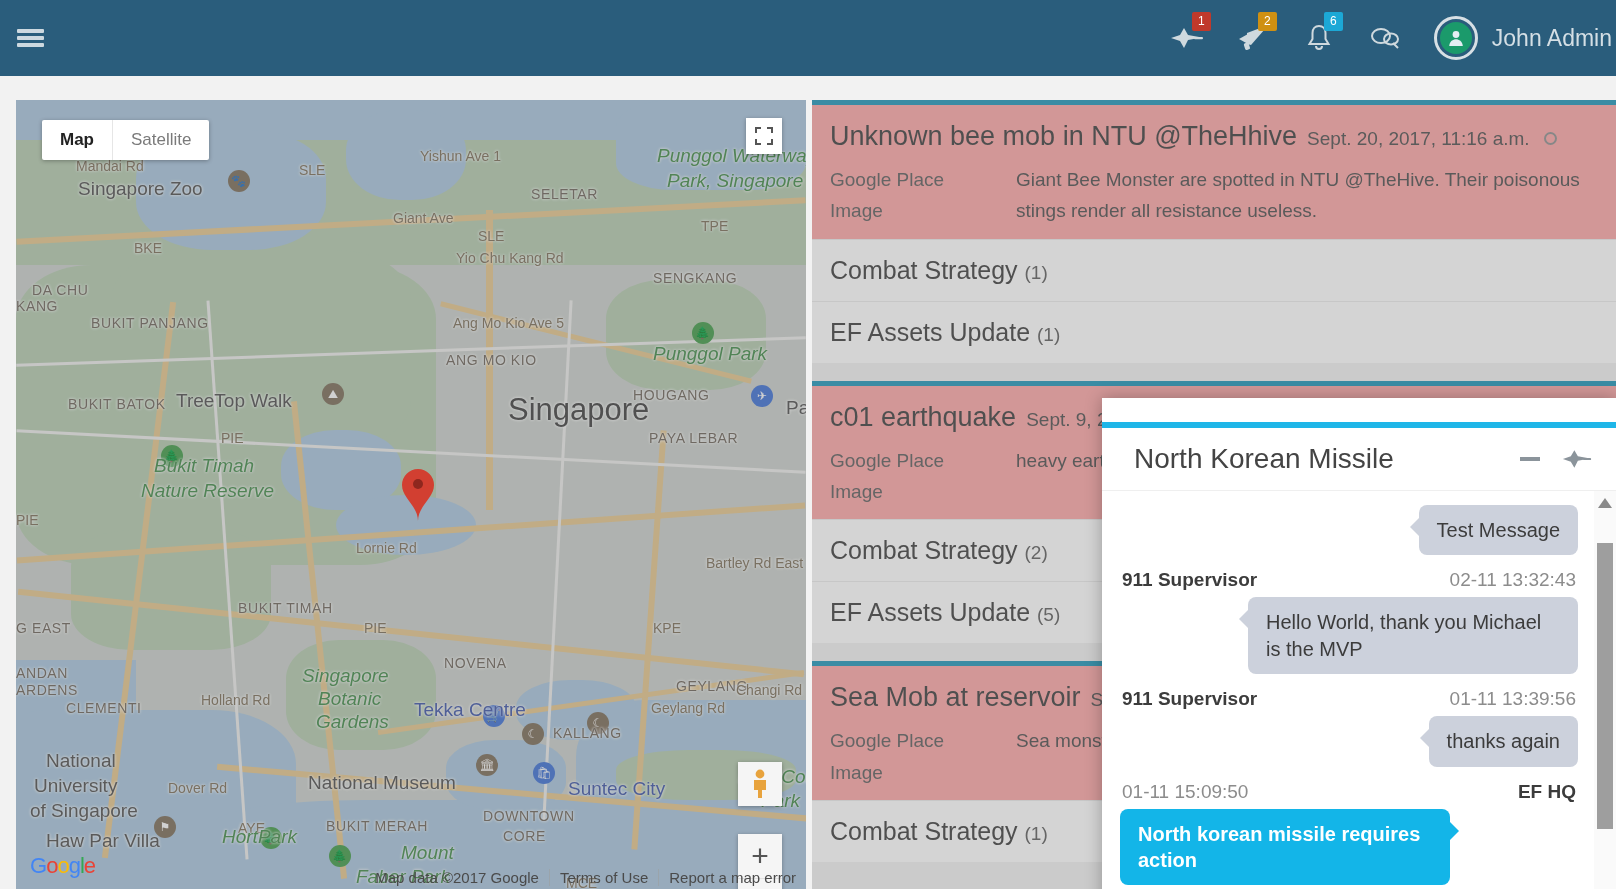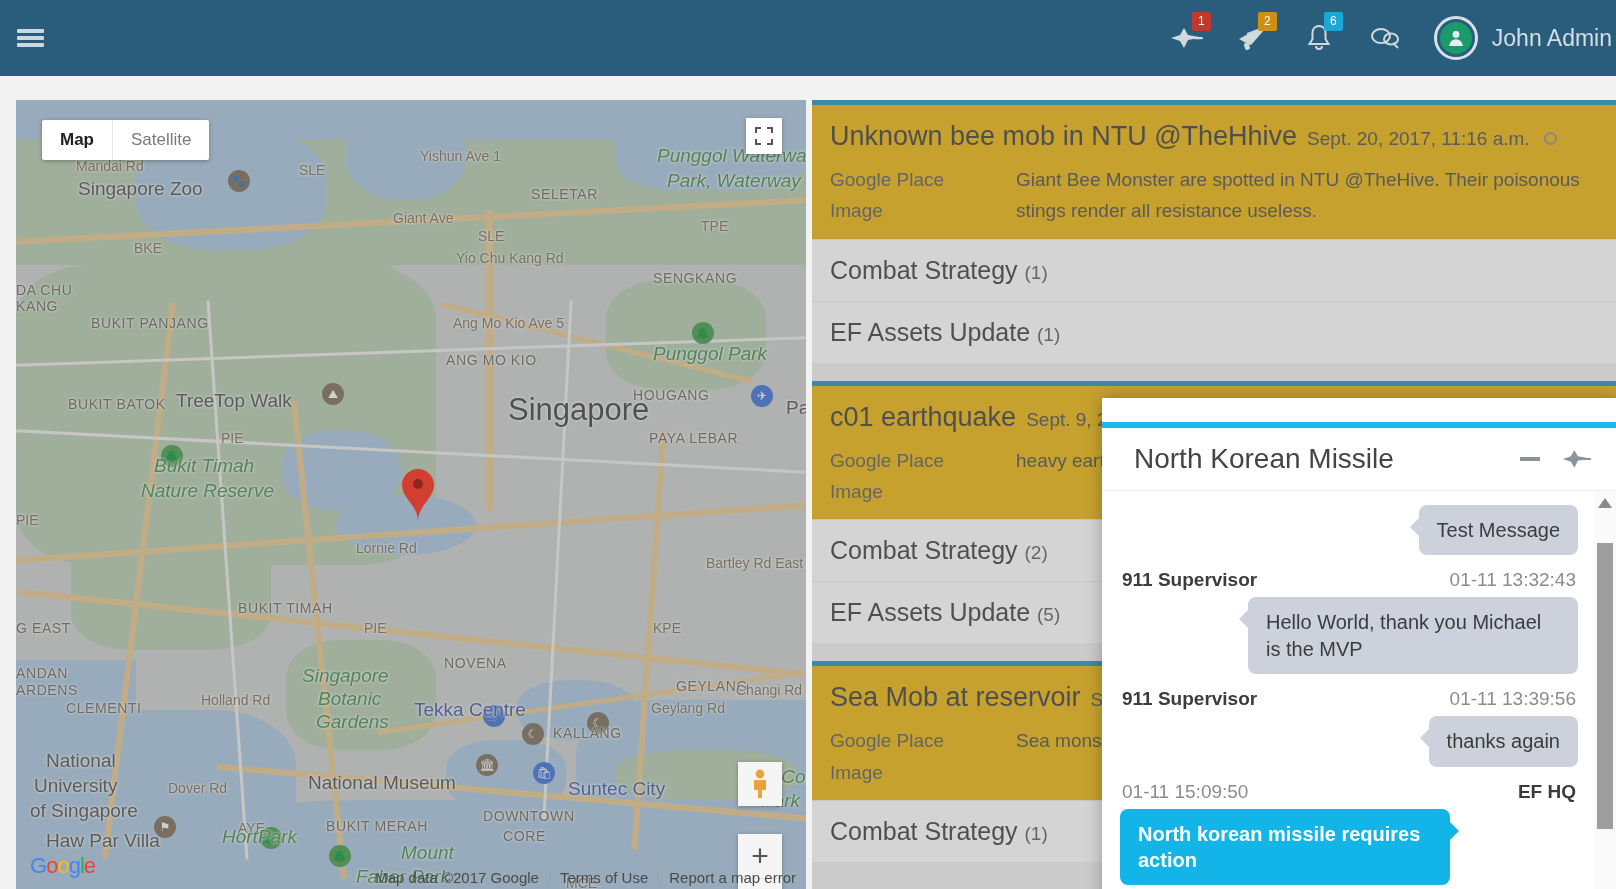--- a/index.html
+++ b/index.html
@@ -144,21 +144,21 @@
   }
 
   
   #incidents {
     position: absolute; left: 812px; top: 24px; width: 804px; height: 789px;
     overflow: hidden;
   }
   .card {
     background: #fff; margin-bottom: 18px; border-top: 5px solid #1a94b8;
   }
-  .card-head { background: #eab308; padding: 16px 18px 12px 18px; }
+  .card-head { background: #fca5a5; padding: 16px 18px 12px 18px; }
   .card-title-row { display: flex; align-items: baseline; flex-wrap: nowrap; }
   .card-title { font-size: 27px; color: #3a3a3a; white-space: nowrap; }
   .card-date  { font-size: 19px; color: #4b4b4b; margin-left: 10px; white-space: nowrap; }
   .card-circle {
     width: 13px; height: 13px; border: 2px solid #8d8d8d; border-radius: 50%;
     margin-left: 14px; flex: 0 0 auto;
   }
   .card-body { display: flex; margin-top: 12px; }
   .card-meta { width: 186px; flex: 0 0 186px; font-size: 19px; color: #5a5a5a; line-height: 1.65; }
   .card-desc { font-size: 19px; color: #4a4a4a; line-height: 1.65; }
@@ -340,34 +340,34 @@
       <div class="poi-dot" style="left:313px;top:745px;background:#3c9b44;">🌲</div>
 
       <div id="map-labels">
           <div class="mp-label lbl-poi" style="left: 62px; top: 78px;">Singapore Zoo</div>
           <div class="mp-label lbl-road" style="left: 60px; top: 58px;">Mandai Rd</div>
           <div class="mp-label lbl-road" style="left: 283px; top: 62px;">SLE</div>
           <div class="mp-label lbl-road" style="left: 118px; top: 140px;">BKE</div>
           <div class="mp-label lbl-road" style="left: 404px; top: 48px;">Yishun Ave 1</div>
           <div class="mp-label lbl-town" style="left: 515px; top: 86px;">SELETAR</div>
           <div class="mp-label lbl-green" style="left: 641px; top: 45px;">Punggol Waterway</div>
-          <div class="mp-label lbl-green" style="left: 651px; top: 70px;">Park, Waterway</div>
+          <div class="mp-label lbl-green" style="left: 651px; top: 70px;">Park, Singapore</div>
           <div class="mp-label lbl-road" style="left: 685px; top: 118px;">TPE</div>
           <div class="mp-label lbl-road" style="left: 377px; top: 110px;">Giant Ave</div>
           <div class="mp-label lbl-road" style="left: 462px; top: 128px;">SLE</div>
           <div class="mp-label lbl-road" style="left: 440px; top: 150px;">Yio Chu Kang Rd</div>
           <div class="mp-label lbl-town" style="left: 637px; top: 170px;">SENGKANG</div>
           <div class="mp-label lbl-road" style="left: 437px; top: 215px; text-align: center;">Ang Mo Kio Ave 5</div>
           <div class="mp-label lbl-town" style="left: 430px; top: 252px;">ANG MO KIO</div>
           <div class="mp-label lbl-green" style="left: 637px; top: 243px;">Punggol Park</div>
           <div class="mp-label lbl-town" style="left: 617px; top: 287px;">HOUGANG</div>
           <div class="mp-label lbl-city" style="left: 492px; top: 292px;">Singapore</div>
           <div class="mp-label lbl-town" style="left: 633px; top: 330px;">PAYA LEBAR</div>
           <div class="mp-label lbl-town" style="left: 75px; top: 215px;">BUKIT PANJANG</div>
-          <div class="mp-label lbl-town" style="left: 0px; top: 182px; text-align: right;">DA CHU</div>
+          <div class="mp-label lbl-town" style="left: 16px; top: 182px; text-align: right;">DA CHU</div>
           <div class="mp-label lbl-town" style="left: 0px; top: 198px;">KANG</div>
           <div class="mp-label lbl-poi" style="left: 160px; top: 290px;">TreeTop Walk</div>
           <div class="mp-label lbl-town" style="left: 52px; top: 296px;">BUKIT BATOK</div>
           <div class="mp-label lbl-road" style="left: 205px; top: 330px;">PIE</div>
           <div class="mp-label lbl-road" style="left: 0px; top: 412px;">PIE</div>
           <div class="mp-label lbl-green" style="left: 138px; top: 355px;">Bukit Timah</div>
           <div class="mp-label lbl-green" style="left: 125px; top: 380px;">Nature Reserve</div>
           <div class="mp-label lbl-road" style="left: 340px; top: 440px;">Lornie Rd</div>
           <div class="mp-label lbl-town" style="left: 0px; top: 520px;">G EAST</div>
           <div class="mp-label lbl-town" style="left: 222px; top: 500px;">BUKIT TIMAH</div>
@@ -527,21 +527,21 @@
       </div>
     </div>
 
     <div id="chat-body">
       <div id="chat-msgs">
           <div class="bubble-row in">
             <div class="bubble in">Test Message</div>
           </div>
           <div class="msg-meta">
             <span class="who">911 Supervisor</span>
-            <span class="when">01-11 13:32:43</span>
+            <span class="when">02-11 13:32:43</span>
           </div>
           <div class="bubble-row in">
             <div class="bubble in">Hello World, thank you Michael is the MVP</div>
           </div>
           <div class="msg-meta">
             <span class="who">911 Supervisor</span>
             <span class="when">01-11 13:39:56</span>
           </div>
           <div class="bubble-row in">
             <div class="bubble in">thanks again</div>

